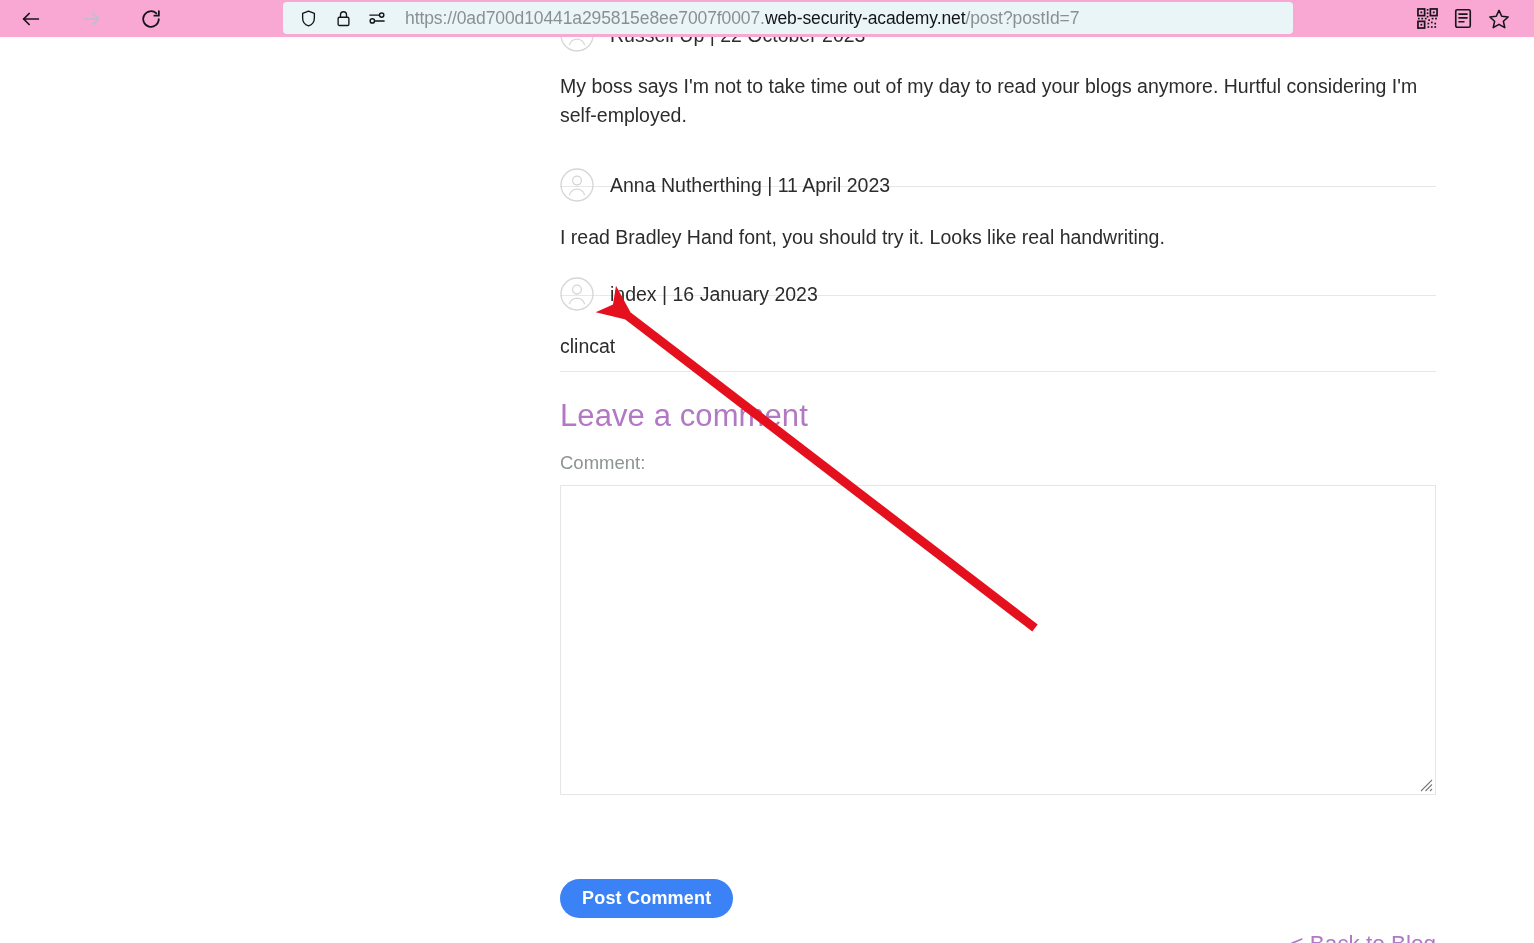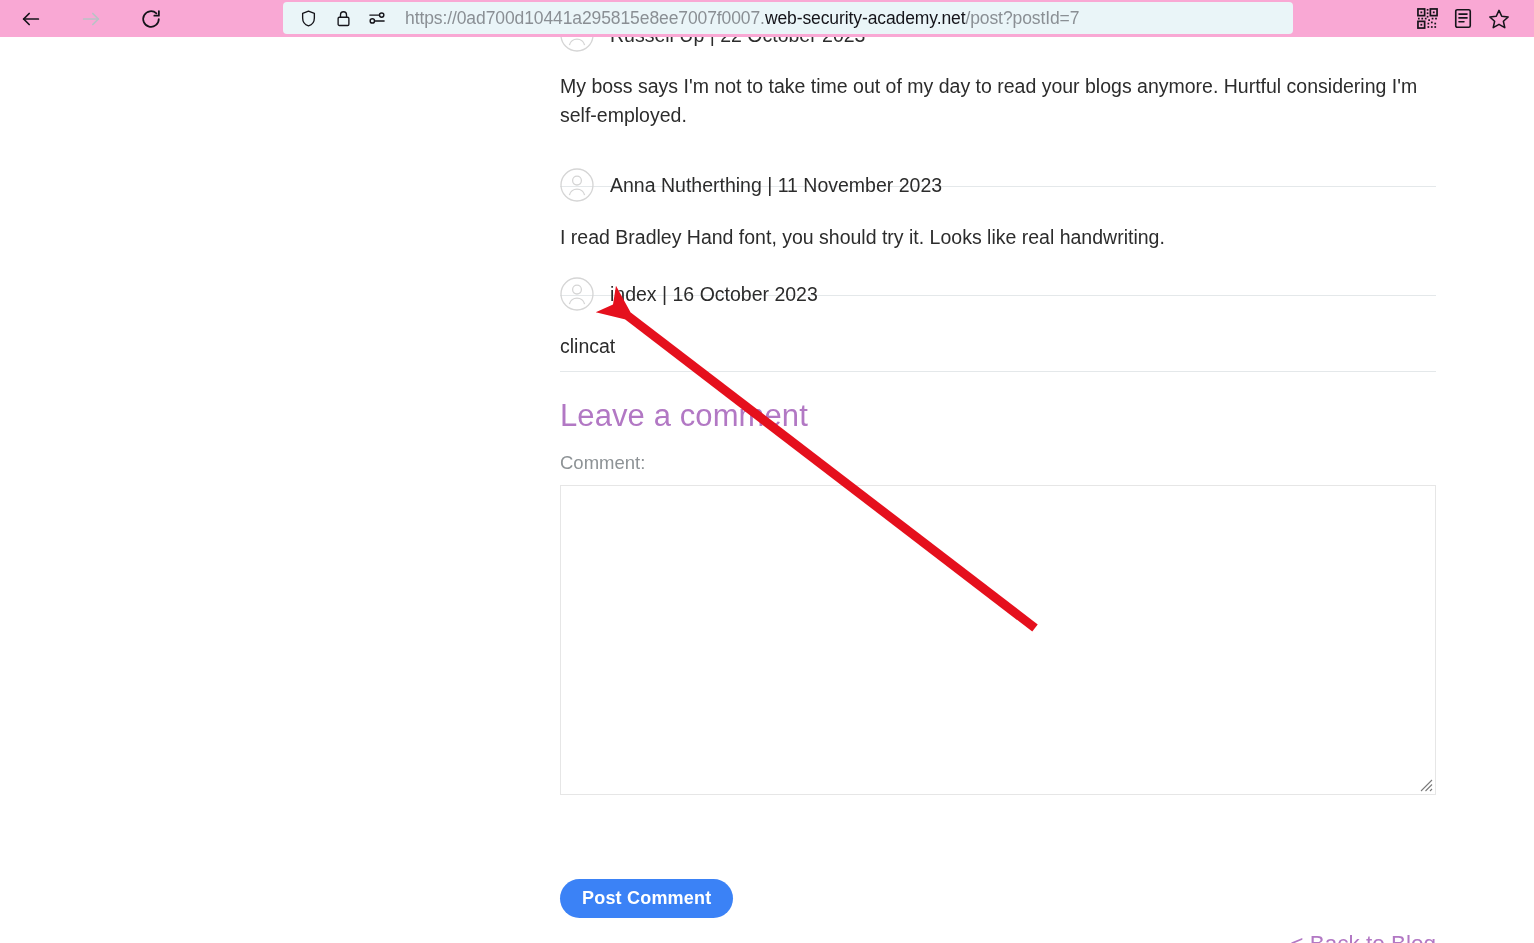--- a/index.html
+++ b/index.html
@@ -358,36 +358,36 @@
 
     <div class="comment" id="comment-2">
       <div class="comment-header">
         <span class="avatar">
           <svg width="34" height="34" viewBox="0 0 34 34" fill="none" stroke="#d5d5d5" stroke-width="1.3">
             <circle cx="17" cy="17" r="16"></circle>
             <circle cx="17" cy="12.6" r="4.4"></circle>
             <path d="M9.4 27.2a7.8 7.8 0 0 1 15.2 0"></path>
           </svg>
         </span>
-        <span class="comment-meta">Anna Nutherthing | 11 November 2023</span>
+        <span class="comment-meta">Anna Nutherthing | 11 April 2023</span>
       </div>
       <p class="comment-body">I read Bradley Hand font, you should try it. Looks like real handwriting.</p>
     </div>
     <hr class="comment-divider" id="divider-2">
 
     <div class="comment" id="comment-3">
       <div class="comment-header">
         <span class="avatar">
           <svg width="34" height="34" viewBox="0 0 34 34" fill="none" stroke="#d5d5d5" stroke-width="1.3">
             <circle cx="17" cy="17" r="16"></circle>
             <circle cx="17" cy="12.6" r="4.4"></circle>
             <path d="M9.4 27.2a7.8 7.8 0 0 1 15.2 0"></path>
           </svg>
         </span>
-        <span class="comment-meta">index | 16 October 2023</span>
+        <span class="comment-meta">index | 16 January 2023</span>
       </div>
       <p class="comment-body">clincat</p>
     </div>
     <hr class="comment-divider" id="divider-3">
 
     <div id="comment-form-section">
       <h2 id="leave-comment-heading">Leave a comment</h2>
       <label id="comment-label" for="comment-textarea">Comment:</label>
       <div id="textarea-wrap">
         <textarea id="comment-textarea" placeholder="" style=""></textarea>

